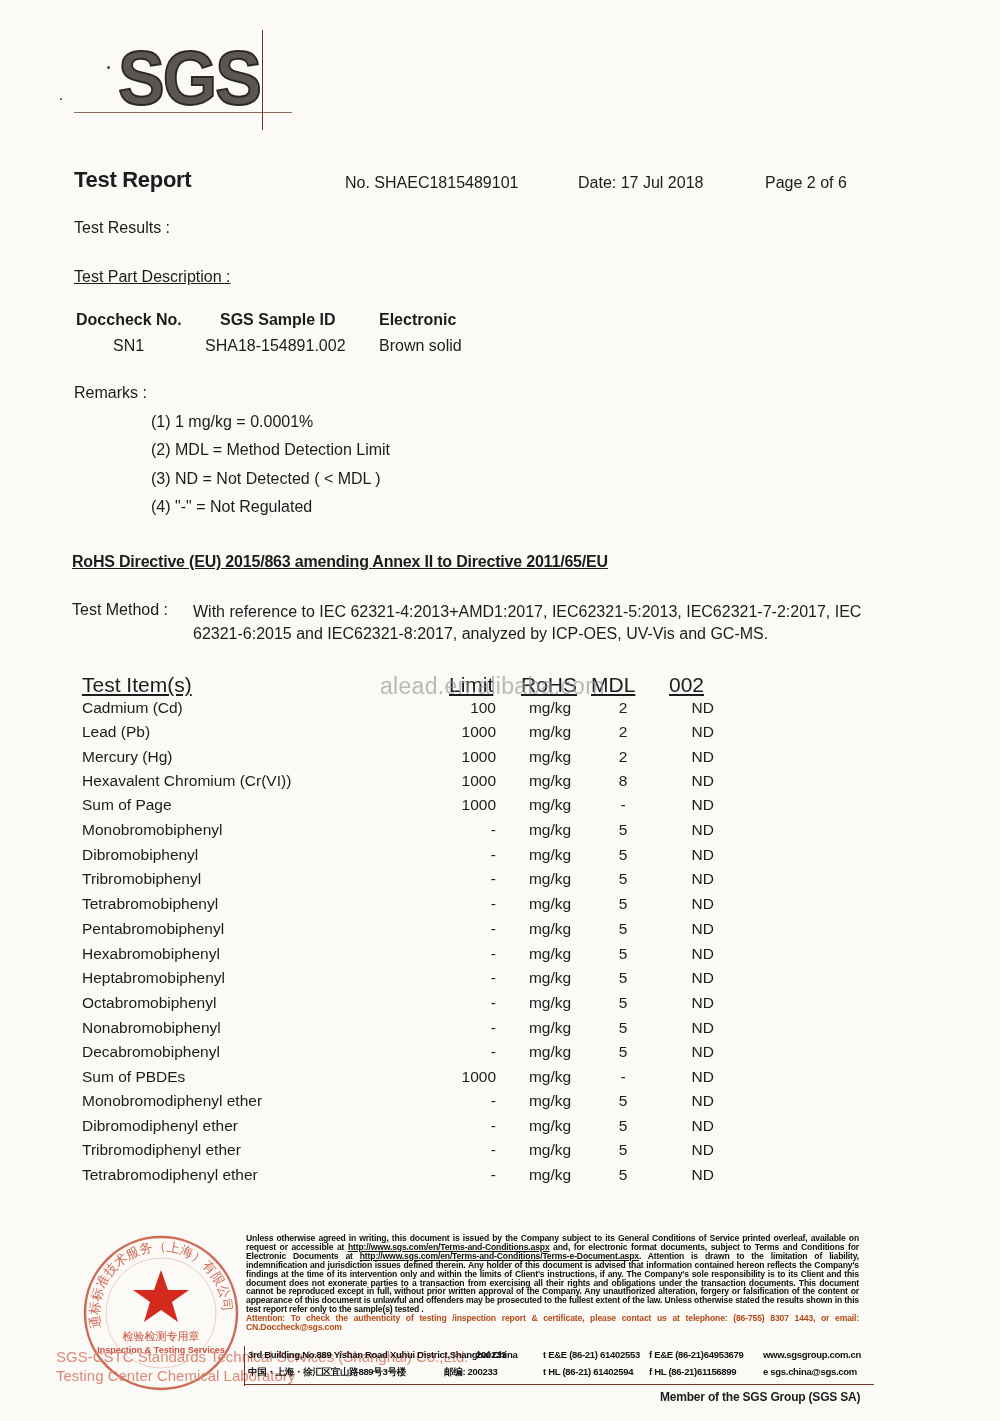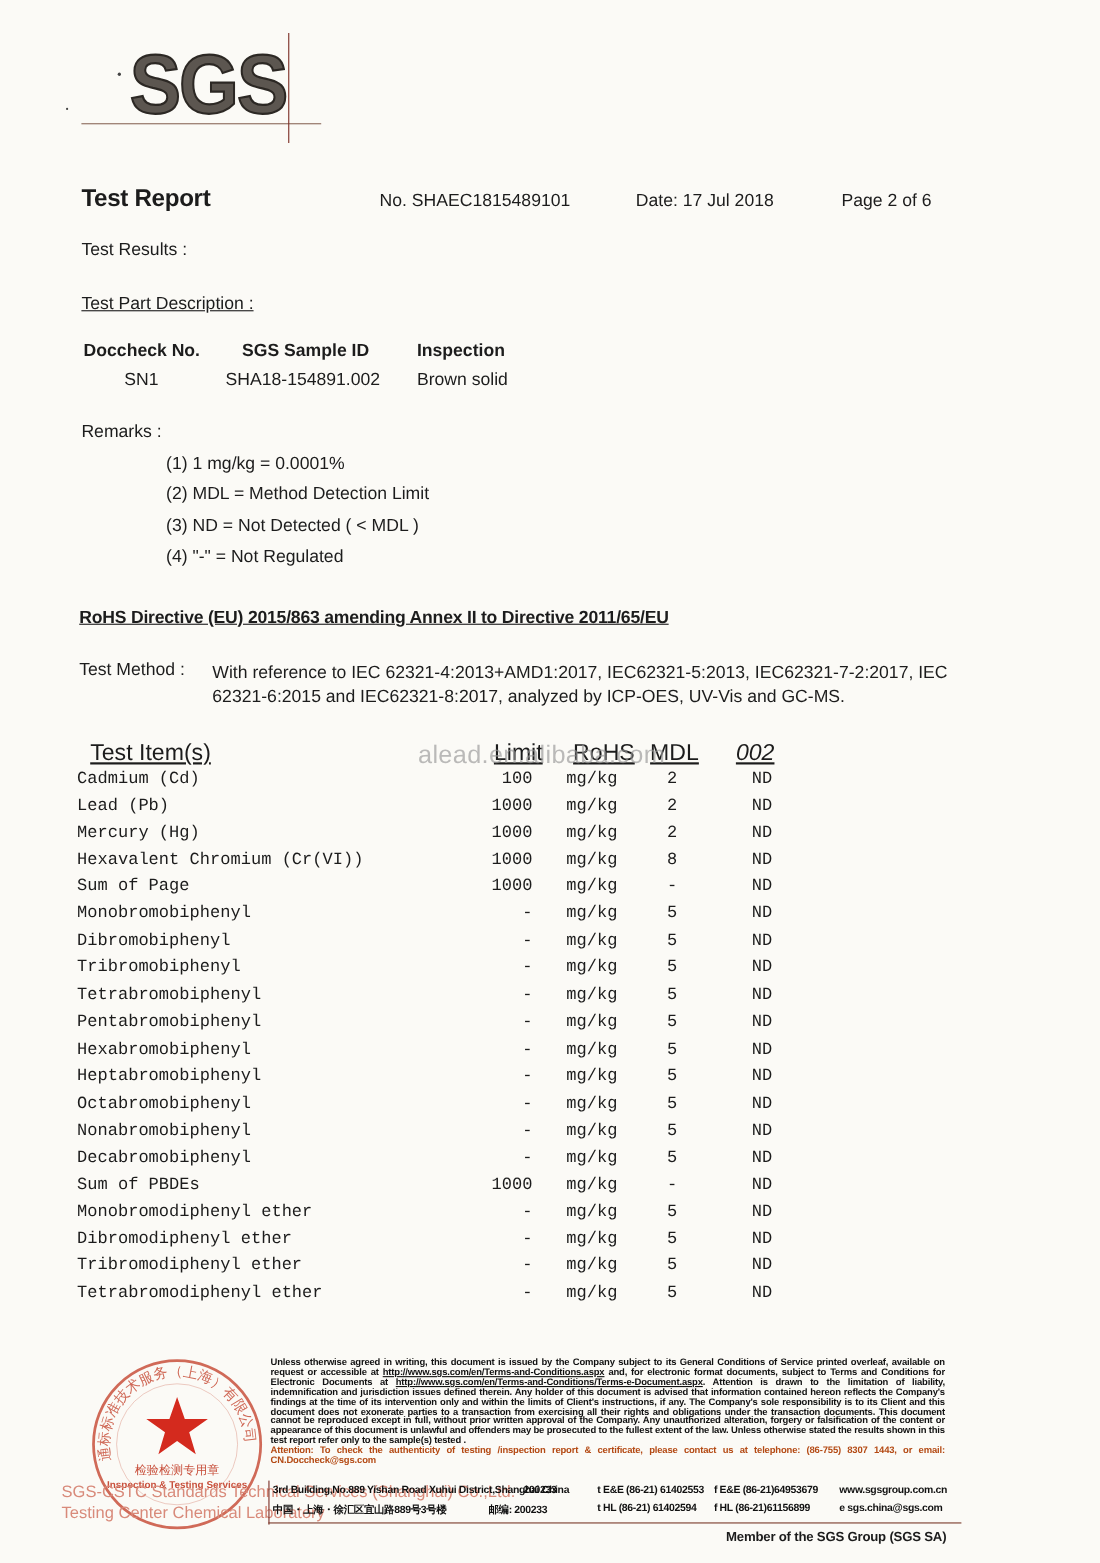--- a/index.html
+++ b/index.html
@@ -25,22 +25,22 @@
   .spec-val { top: 337px; font-size: 16px; }
 
   .remark { left: 151px; font-size: 16px; }
 
   .rohs { left: 72px; top: 553px; font-size: 16px; font-weight: bold; text-decoration: underline; letter-spacing: -0.2px; }
   .method-label { left: 72px; top: 601px; font-size: 16px; }
   .method-text { left: 193px; top: 601px; font-size: 16px; line-height: 22px; white-space: normal; width: 720px; }
 
   
   .th { top: 673px; font-size: 21px; text-decoration: underline; }
-  .th-italic { font-style: italic; }
-  .row { position: absolute; left: 0; width: 929px; height: 24px; font-size: 15.5px; font-family: Liberation Mono, monospace; }
+  .th-italic { }
+  .row { position: absolute; left: 12px; width: 929px; height: 24px; font-size: 15.5px; }
   .row span { position: absolute; white-space: nowrap; }
   .c-name { left: 70px; }
   .c-limit { left: 440px; width: 44px; text-align: right; }
   .c-unit { left: 512px; width: 52px; text-align: center; }
   .c-mdl { left: 596px; width: 30px; text-align: center; }
   .c-res { left: 666px; width: 36px; text-align: right; }
 
   .watermark { left: 380px; top: 673px; font-size: 23px; color: rgba(150,150,150,0.65); letter-spacing: 0.3px; }
 
   
@@ -67,21 +67,21 @@
 <div class="abs title">Test Report</div>
 <div class="abs hdr" style="left:345px">No. SHAEC1815489101</div>
 <div class="abs hdr" style="left:578px">Date: 17 Jul 2018</div>
 <div class="abs hdr" style="left:765px">Page 2 of 6</div>
 
 <div class="abs sub" style="left:74px;top:219px">Test Results :</div>
 <div class="abs sub ul" style="left:74px;top:268px">Test Part Description :</div>
 
 <div class="abs spec-head" style="left:76px">Doccheck No.</div>
 <div class="abs spec-head" style="left:220px">SGS Sample ID</div>
-<div class="abs spec-head" style="left:379px">Inspection</div>
+<div class="abs spec-head" style="left:379px">Electronic</div>
 <div class="abs spec-val" style="left:113px">SN1</div>
 <div class="abs spec-val" style="left:205px">SHA18-154891.002</div>
 <div class="abs spec-val" style="left:379px">Brown solid</div>
 
 <div class="abs sub" style="left:74px;top:384px">Remarks :</div>
 <div class="abs remark" style="top:413px">(1) 1 mg/kg = 0.0001%</div>
 <div class="abs remark" style="top:441px">(2) MDL = Method Detection Limit</div>
 <div class="abs remark" style="top:470px">(3) ND = Not Detected ( &lt; MDL )</div>
 <div class="abs remark" style="top:498px">(4) "-" = Not Regulated</div>
 

